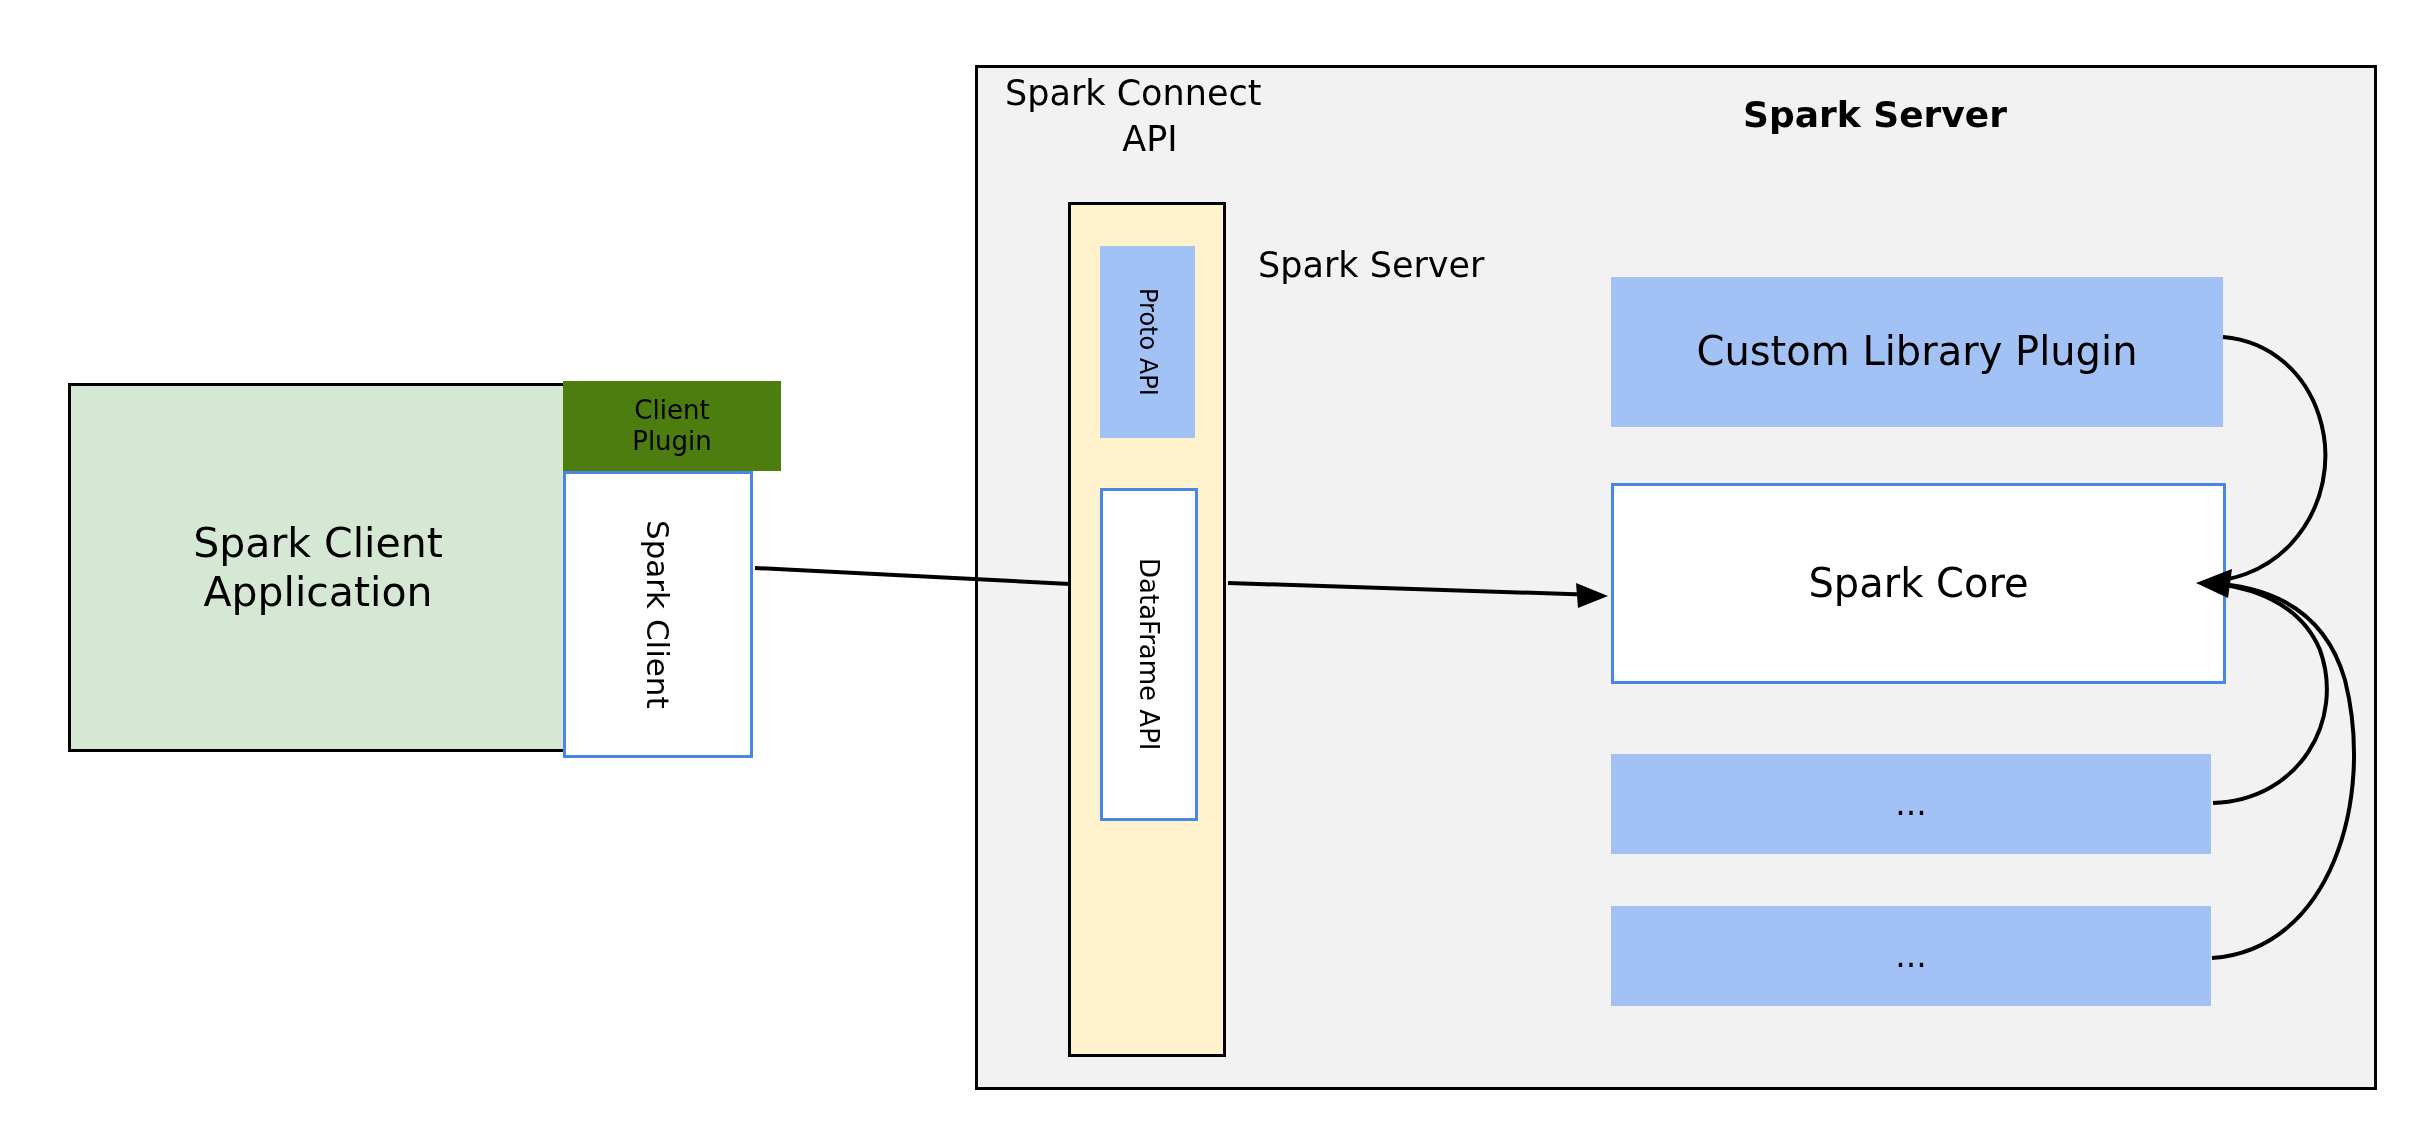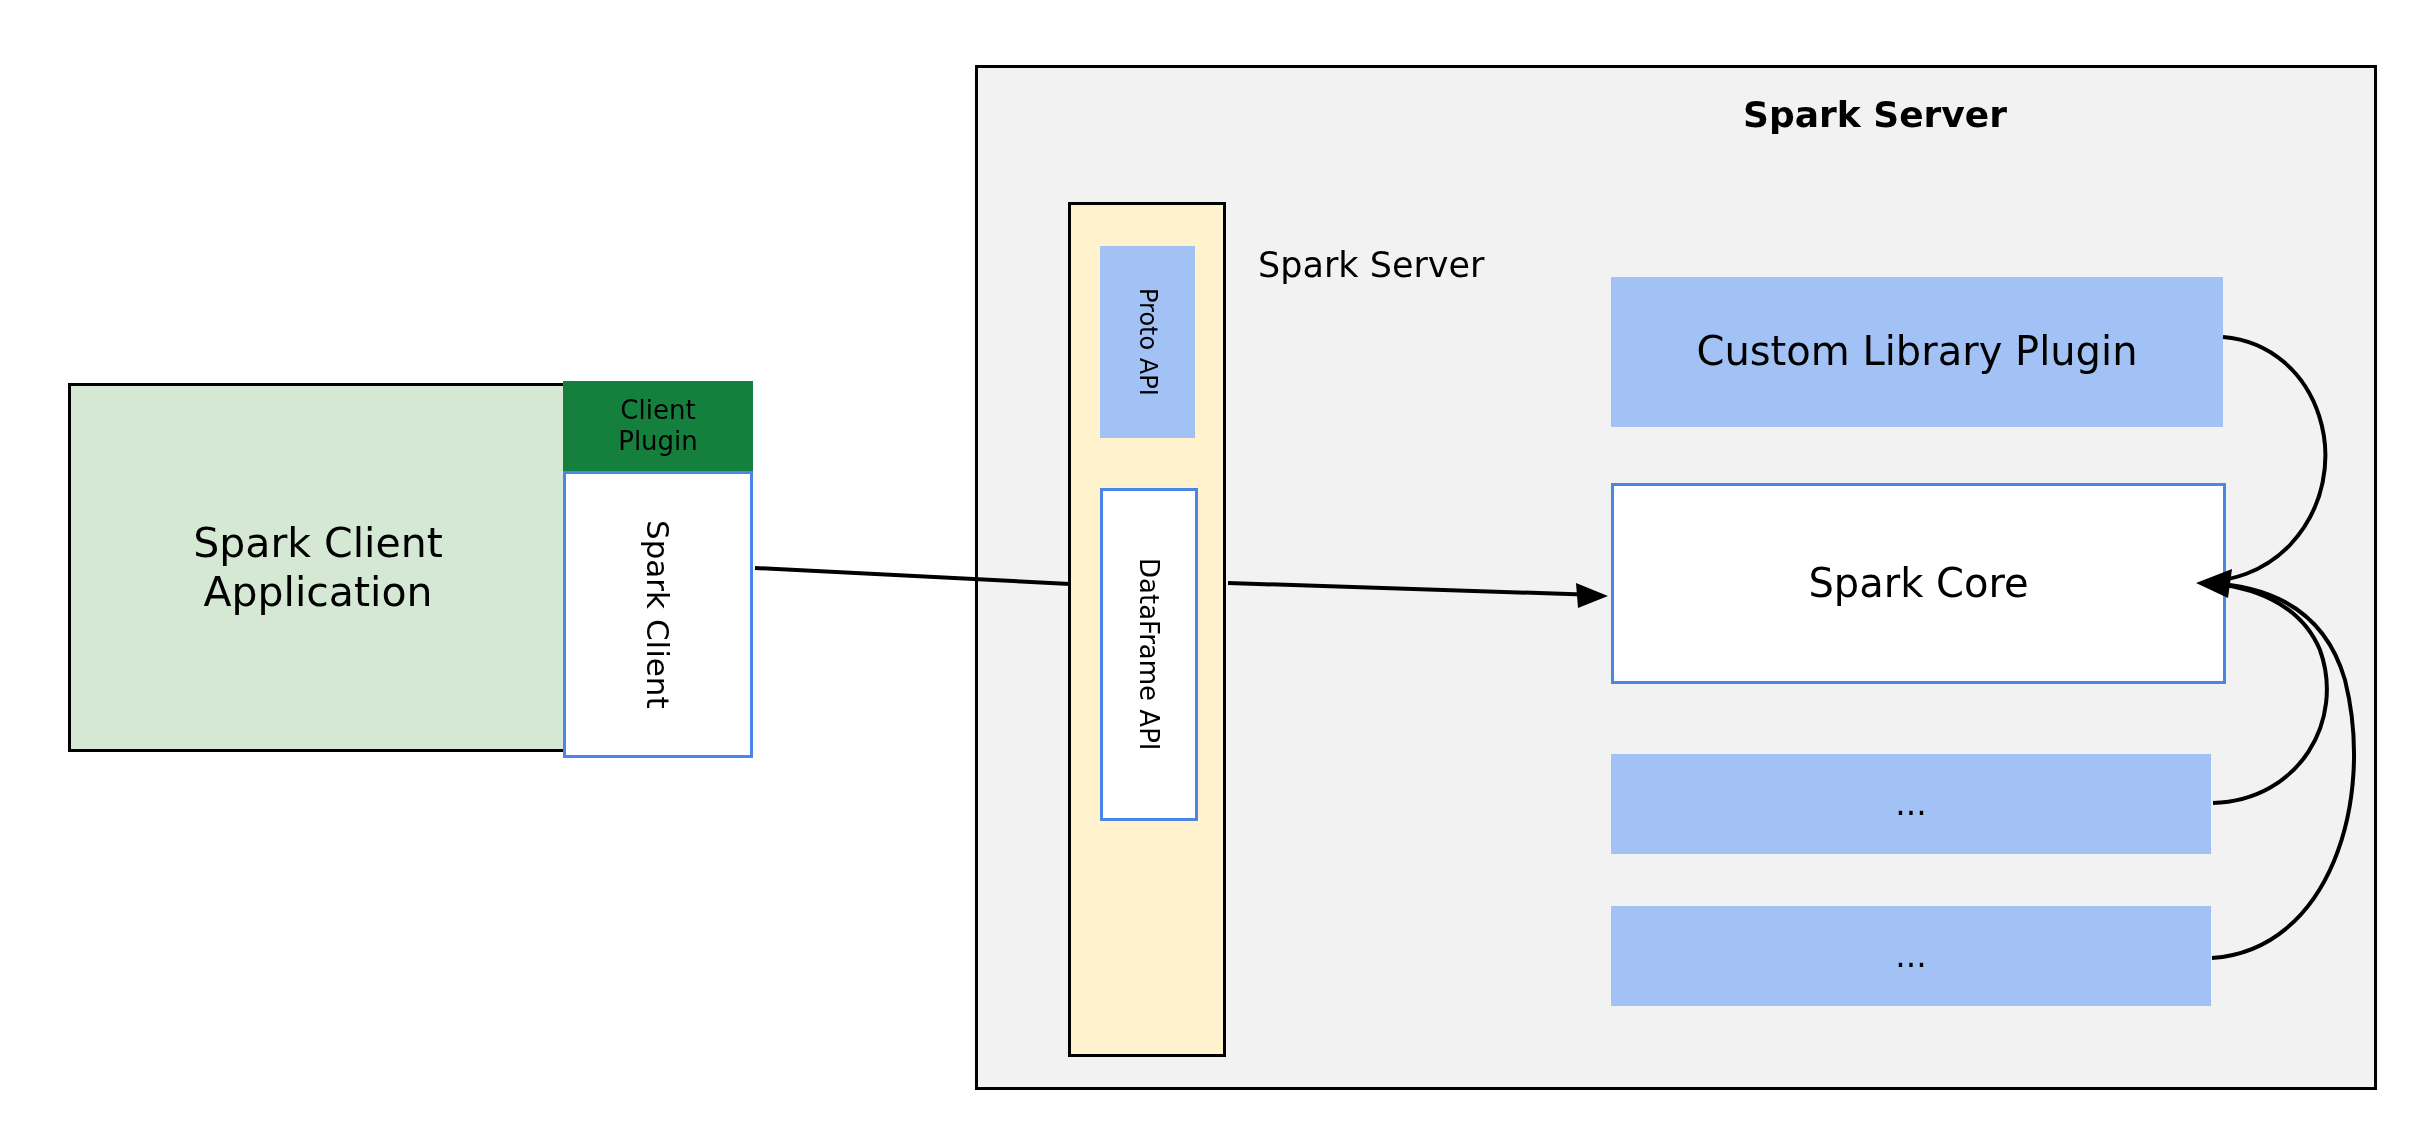--- a/index.html
+++ b/index.html
@@ -39,22 +39,22 @@
     width: 500px; height: 369px;
     background: #D5E8D4;
     border: 3px solid #000000;
     font-size: 41px;
     z-index: 3;
   }
   #client-app .label { padding: 0 10px; }
 
   #client-package {
     left: 563px; top: 381px;
-    width: 190px; height: 90px;
-    background: #15803d;
+    width: 218px; height: 90px;
+    background: #4d7c0f;
     border: none;
     font-size: 26px;
     z-index: 4;
   }
 
   #spark-client {
     left: 563px; top: 471px;
     width: 190px; height: 287px;
     background: #ffffff;
     border: 3px solid #4A86E8;
@@ -215,20 +215,24 @@
     <div class="label">
       <span>Client</span><br>
       <span>Plugin</span>
     </div>
   </div>
 
   <div class="node" id="spark-client">
     <span class="vlabel">Spark Client</span>
   </div>
 
+  <div class="node" id="spark-connect-api-label">
+    <span class="l1">Spark Connect</span>
+    <span class="l2">API</span>
+  </div>
 
   <div class="node" id="spark-server-title">Spark Server</div>
 
   <div class="node" id="server-library-column"></div>
 
   <div class="node" id="proto-api">
     <span class="vlabel">Proto API</span>
   </div>
 
   <div class="node" id="dataframe-api">

